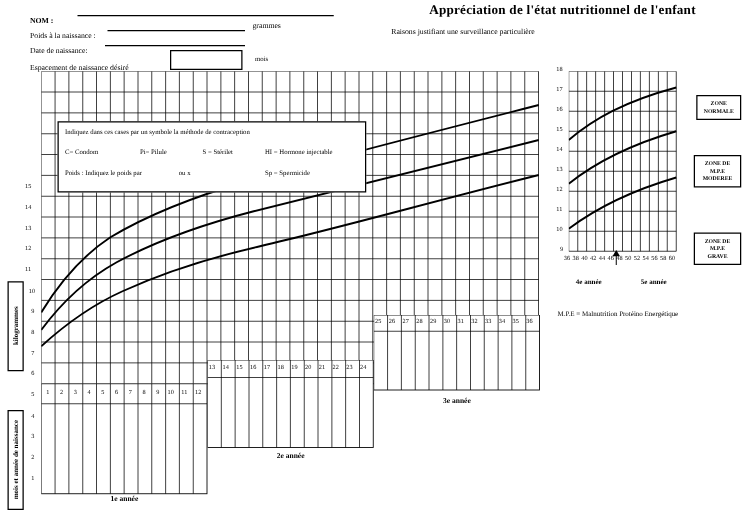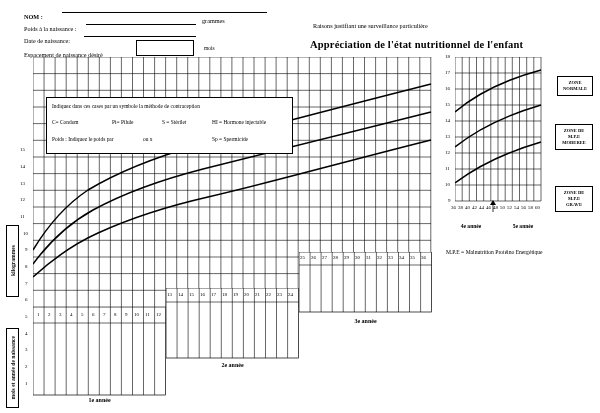--- a/index.html
+++ b/index.html
@@ -59,21 +59,21 @@
       <span class="abs" style="left:60px;top:7px;width:112px;border-bottom:1px solid #000;"></span>
     </div>
 
     <div class="abs" style="left:0px;top:38px;width:260px;">
       <span class="lbl-reg">Espacement de naissance désiré</span>
       <span class="abs box" style="left:112px;top:-3px;width:56px;height:14px;"></span>
       <span class="abs tiny" style="left:180px;top:2px;">mois</span>
     </div>
   </div>
 
-  <div class="abs ttl" style="left:310px;top:3px;width:280px;text-align:left;margin-top:36px;">Appréciation de l'état nutritionnel de l'enfant</div>
+  <div class="abs ttl" style="left:310px;top:3px;width:280px;text-align:center;">Appréciation de l'état nutritionnel de l'enfant</div>
 
   <div class="abs lbl-reg" style="left:313px;top:22px;width:210px;">Raisons justifiant une surveillance particulière</div>
 
   <div class="abs" style="left:33px;top:57px;">
     <svg width="400" height="300" viewBox="0 0 400 300">
 
       <g stroke="#000" stroke-width="0.6" fill="none">
 
         <line x1="0" y1="0" x2="398" y2="0"></line>
         <line x1="0" y1="16.6" x2="398" y2="16.6"></line>

